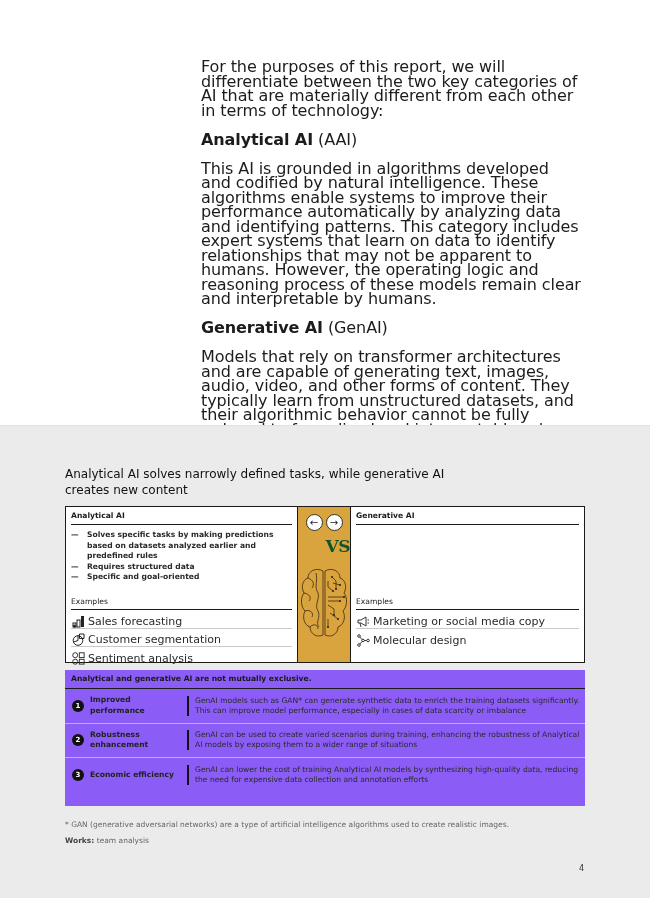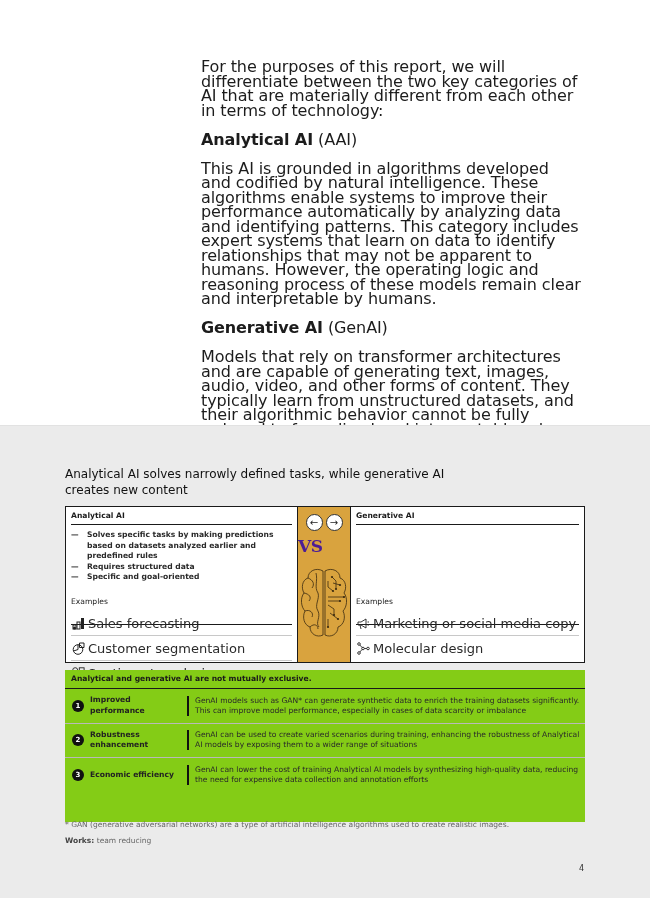--- a/index.html
+++ b/index.html
@@ -16,32 +16,32 @@
 
   .compare { position: absolute; left: 65px; top: 506px; width: 520px; height: 157px; background: #fff; border: 1px solid #1a1a1a; display: flex; }
   .col { flex: 1; padding: 2px 5px 0 5px; position: relative; }
   .col-left { width: 231px; flex: none; }
   .col-right { width: 233px; flex: none; }
   .mid { width: 54px; flex: none; background: #d9a33e; border-left: 1px solid #1a1a1a; border-right: 1px solid #1a1a1a; position: relative; }
   .col-head { font-size: 7.6px; font-weight: bold; padding: 2px 0 4px 0; border-bottom: 1px solid #1a1a1a; margin-bottom: 5px; }
   .bullets { list-style: none; font-size: 7.6px; line-height: 10.6px; color: #2a2a2a; font-weight: bold; }
   .bullets li { position: relative; padding-left: 16px; }
   .bullets li::before { content: "—"; position: absolute; left: 0; top: 0; }
-  .ex-head { position: absolute; left: 5px; right: 5px; top: 90px; font-size: 7.6px; padding-bottom: 18px; border-bottom: 1px solid #1a1a1a; }
+  .ex-head { position: absolute; left: 5px; right: 5px; top: 90px; font-size: 7.6px; padding-bottom: 3px; border-bottom: 1px solid #1a1a1a; }
   .ex-list { position: absolute; left: 5px; right: 5px; top: 104px; }
-  .ex-item { height: 25px; display: flex; align-items: center; font-size: 13px; color: #2a2a2a; border-bottom: 1px solid #c8c8c8; }
+  .ex-item { height: 18px; display: flex; align-items: flex-end; font-size: 11px; color: #2a2a2a; border-bottom: 1px solid #c8c8c8; }
   .ex-item:last-child { border-bottom: none; }
   .ex-icon { width: 14px; height: 13px; margin-right: 3px; display: inline-flex; align-items: center; justify-content: center; }
 
   .arrows { position: absolute; top: 7px; left: 0; width: 52px; display: flex; justify-content: center; gap: 3px; }
   .arrow-circ { width: 17px; height: 17px; border-radius: 50%; border: 1px solid #333; background: #fff; font-size: 10px; line-height: 15px; text-align: center; color: #222; }
-  .vs { position: absolute; top: 29px; left: 0; width: 52px; text-align: left; font-family: "DejaVu Serif", serif; font-size: 17px; font-weight: bold; color: #4c1d95; letter-spacing: -0.5px; }
+  .vs { position: absolute; top: 29px; left: 0; width: 52px; text-align: right; font-family: "DejaVu Serif", serif; font-size: 17px; font-weight: bold; color: #14532d; letter-spacing: -0.5px; }
   .brain { position: absolute; left: 2px; top: 60px; width: 48px; height: 94px; }
 
-  .aug { position: absolute; left: 65px; top: 670px; width: 520px; height: 152px; background: #84cc16; }
+  .aug { position: absolute; left: 65px; top: 670px; width: 520px; height: 136px; background: #8b5cf6; }
   .aug-head { font-size: 7.6px; font-weight: bold; line-height: 10px; padding: 4px 6px 4px 6px; border-bottom: 1px solid #1a1a1a; }
   .aug-row { display: flex; align-items: center; height: 34.5px; border-bottom: 1px solid #b9b9b9; }
   .aug-row:last-child { border-bottom: none; }
   .num { width: 12px; height: 12px; border-radius: 50%; background: #111; color: #fff; font-size: 7px; font-weight: bold; text-align: center; line-height: 12px; margin-left: 7px; margin-right: 6px; flex: none; }
   .aug-label { width: 97px; flex: none; font-size: 7.6px; font-weight: bold; line-height: 10.5px; color: #222; }
   .aug-text { flex: 1; font-size: 7.6px; line-height: 10.2px; color: #2a2a2a; border-left: 2px solid #111; padding-left: 6px; padding-right: 4px; }
 
   .footnote { position: absolute; left: 65px; top: 820px; font-size: 7.5px; color: #666; }
   .source { position: absolute; left: 65px; top: 836px; font-size: 7.5px; color: #666; }
   .source b { color: #444; }
@@ -179,15 +179,15 @@
     <div class="aug-text">GenAI can be used to create varied scenarios during training, enhancing the robustness of Analytical AI models by exposing them to a wider range of situations</div>
   </div>
   <div class="aug-row">
     <div class="num">3</div>
     <div class="aug-label">Economic efficiency</div>
     <div class="aug-text">GenAI can lower the cost of training Analytical AI models by synthesizing high-quality data, reducing the need for expensive data collection and annotation efforts</div>
   </div>
 </div>
 
 <div class="footnote">* GAN (generative adversarial networks) are a type of artificial intelligence algorithms used to create realistic images.</div>
-<div class="source"><b>Works:</b><span> team reducing</span></div>
+<div class="source"><b>Works:</b><span> team analysis</span></div>
 
 <div class="page-num">4</div>
 
 </body></html>

